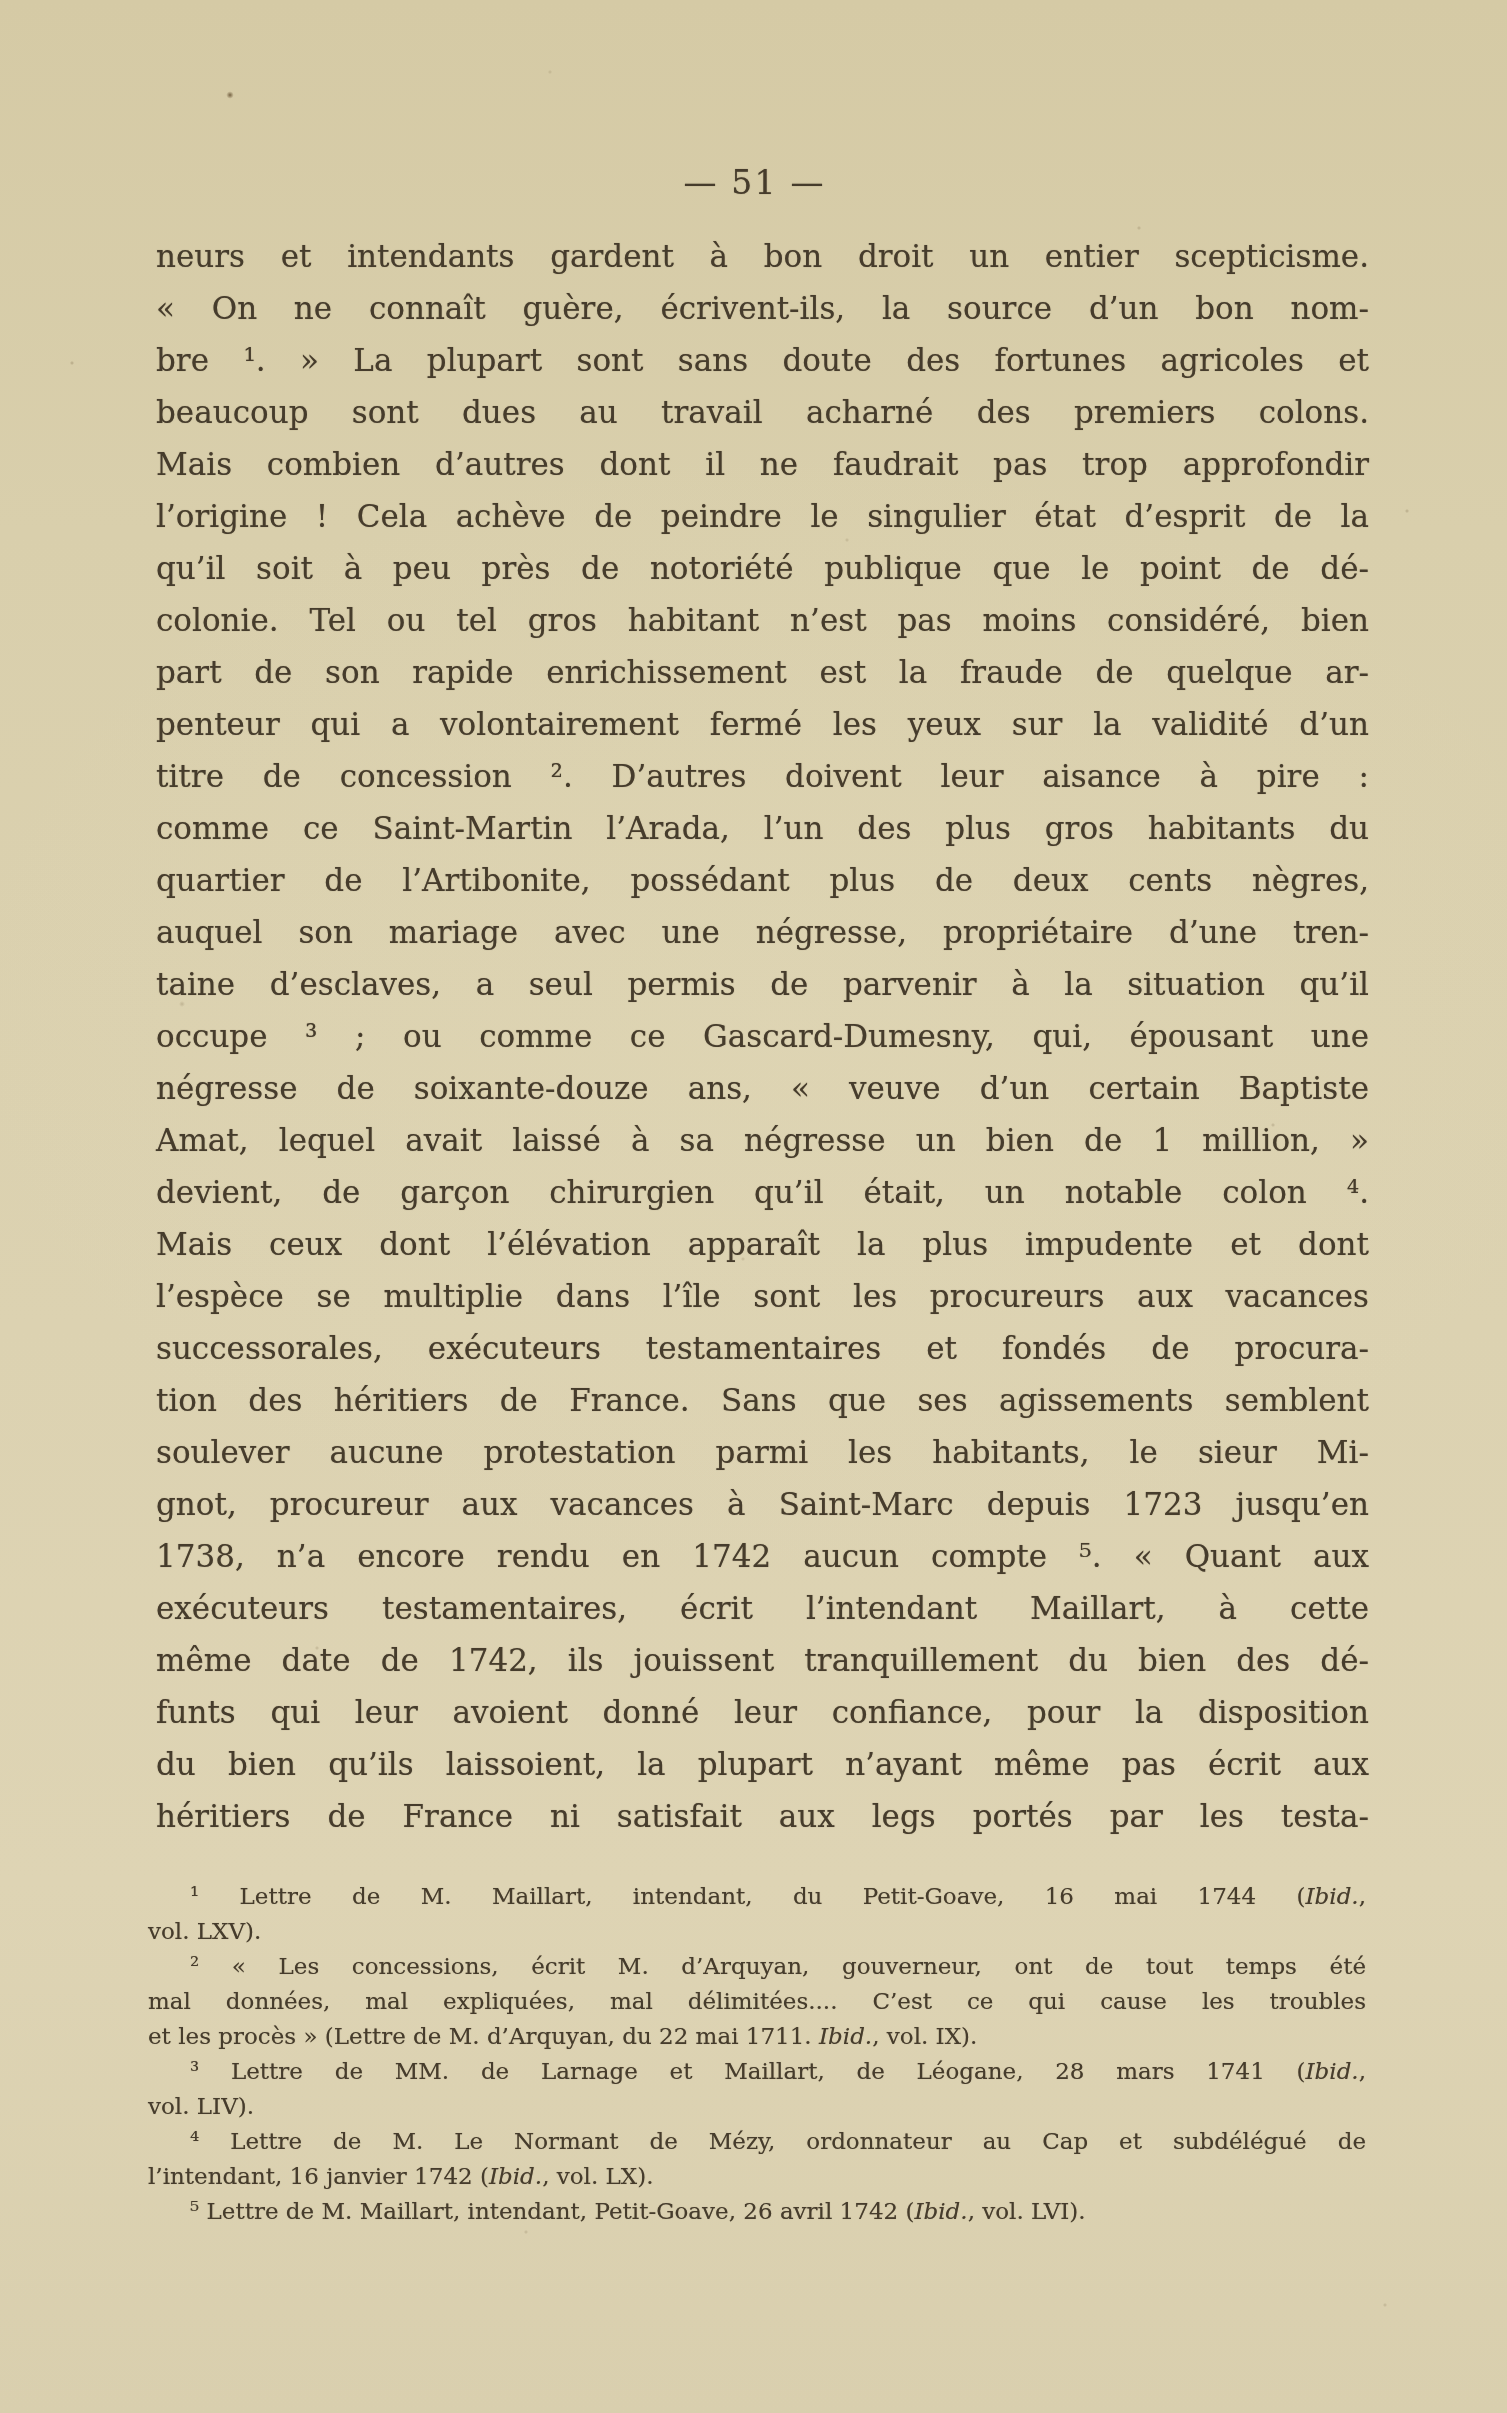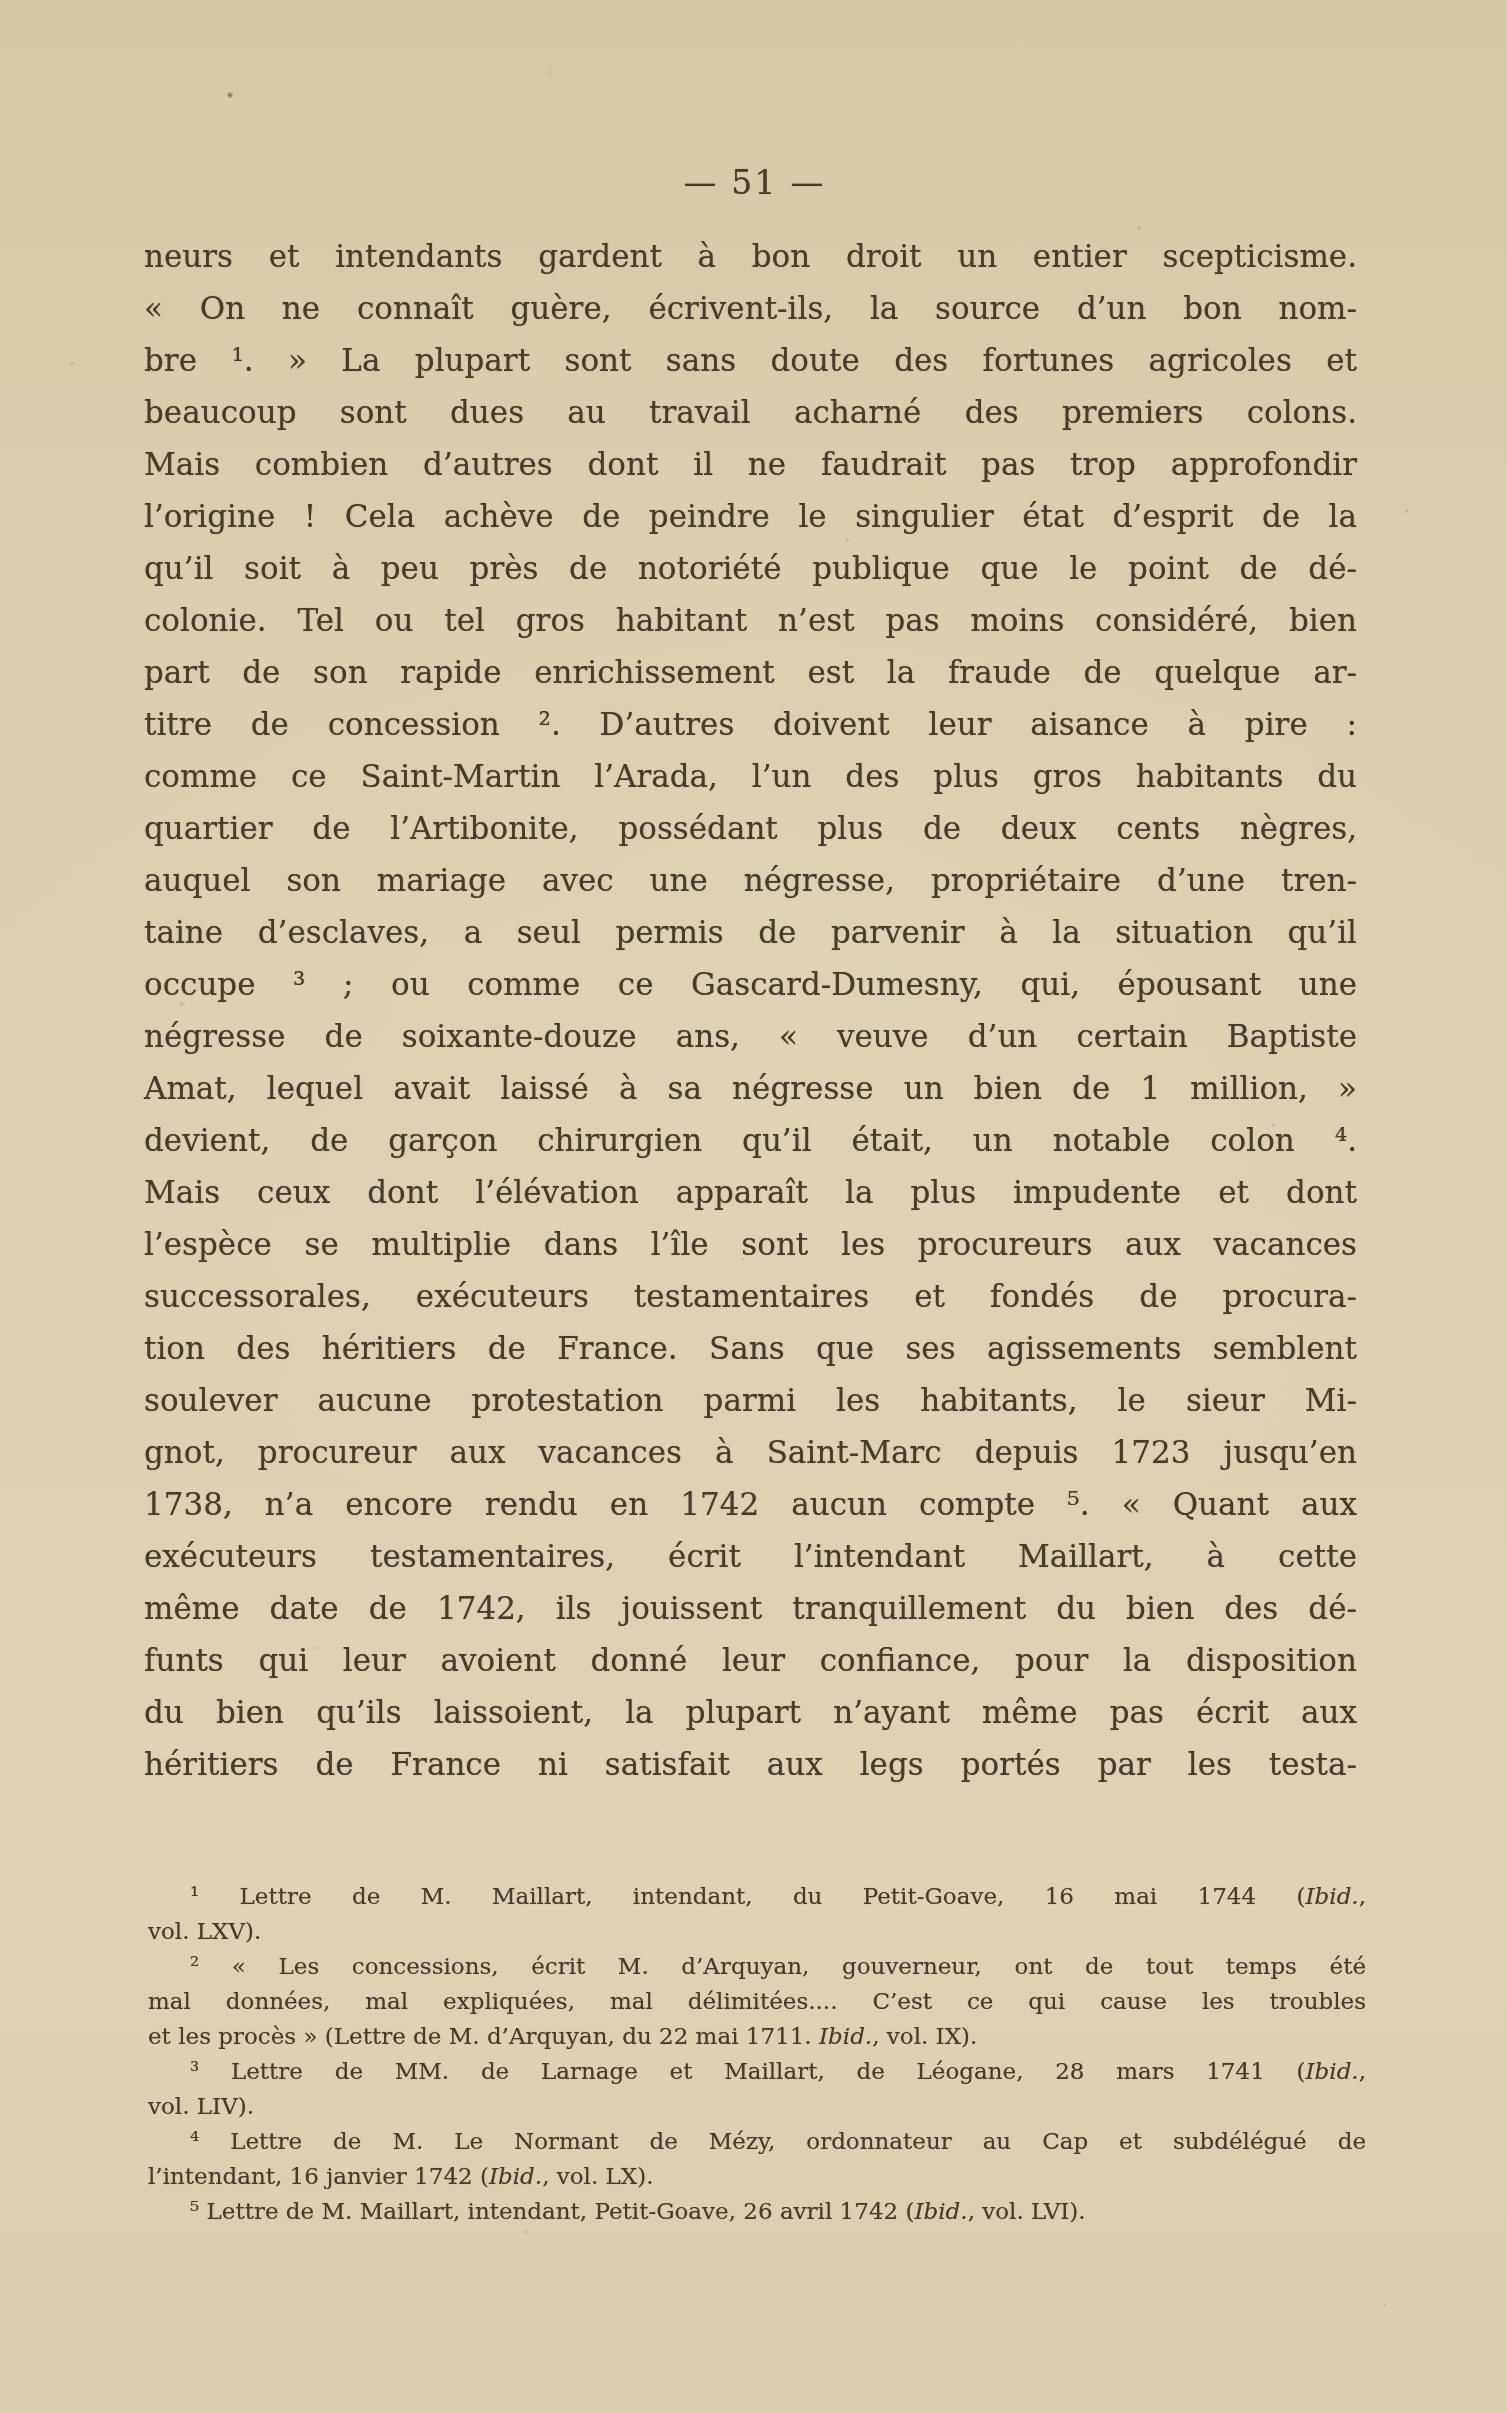--- a/index.html
+++ b/index.html
@@ -43,21 +43,21 @@
     left: 148px;
     width: 1213px;
     text-align: center;
     font-size: 33px;
     letter-spacing: 2.2px;
     text-shadow: 0 0 1px rgba(70,58,40,0.55);
   }
   .main-text {
     position: absolute;
     top: 230px;
-    left: 144px;
+    left: 156px;
     width: 1213px;
     font-size: 31px;
     line-height: 52px;
     text-shadow: 0 0 0.9px rgba(70,58,40,0.5);
   }
   .main-text .line {
     text-align: justify;
     text-align-last: justify;
   }
   .footnotes {
@@ -94,20 +94,21 @@
 
 <div class="line">neurs et intendants gardent à bon droit un entier scepticisme.</div>
     <div class="line">« On ne connaît guère, écrivent-ils, la source d’un bon nom-</div>
     <div class="line">bre ¹. » La plupart sont sans doute des fortunes agricoles et</div>
     <div class="line">beaucoup sont dues au travail acharné des premiers colons.</div>
     <div class="line">Mais combien d’autres dont il ne faudrait pas trop approfondir</div>
     <div class="line">l’origine ! Cela achève de peindre le singulier état d’esprit de la</div>
     <div class="line">qu’il soit à peu près de notoriété publique que le point de dé-</div>
     <div class="line">colonie. Tel ou tel gros habitant n’est pas moins considéré, bien</div>
     <div class="line">part de son rapide enrichissement est la fraude de quelque ar-</div>
+    <div class="line">penteur qui a volontairement fermé les yeux sur la validité d’un</div>
     <div class="line">titre de concession ². D’autres doivent leur aisance à pire :</div>
     <div class="line">comme ce Saint-Martin l’Arada, l’un des plus gros habitants du</div>
     <div class="line">quartier de l’Artibonite, possédant plus de deux cents nègres,</div>
     <div class="line">auquel son mariage avec une négresse, propriétaire d’une tren-</div>
     <div class="line">taine d’esclaves, a seul permis de parvenir à la situation qu’il</div>
     <div class="line">occupe ³ ; ou comme ce Gascard-Dumesny, qui, épousant une</div>
     <div class="line">négresse de soixante-douze ans, « veuve d’un certain Baptiste</div>
     <div class="line">Amat, lequel avait laissé à sa négresse un bien de 1 million, »</div>
     <div class="line">devient, de garçon chirurgien qu’il était, un notable colon ⁴.</div>
     <div class="line">Mais ceux dont l’élévation apparaît la plus impudente et dont</div>

